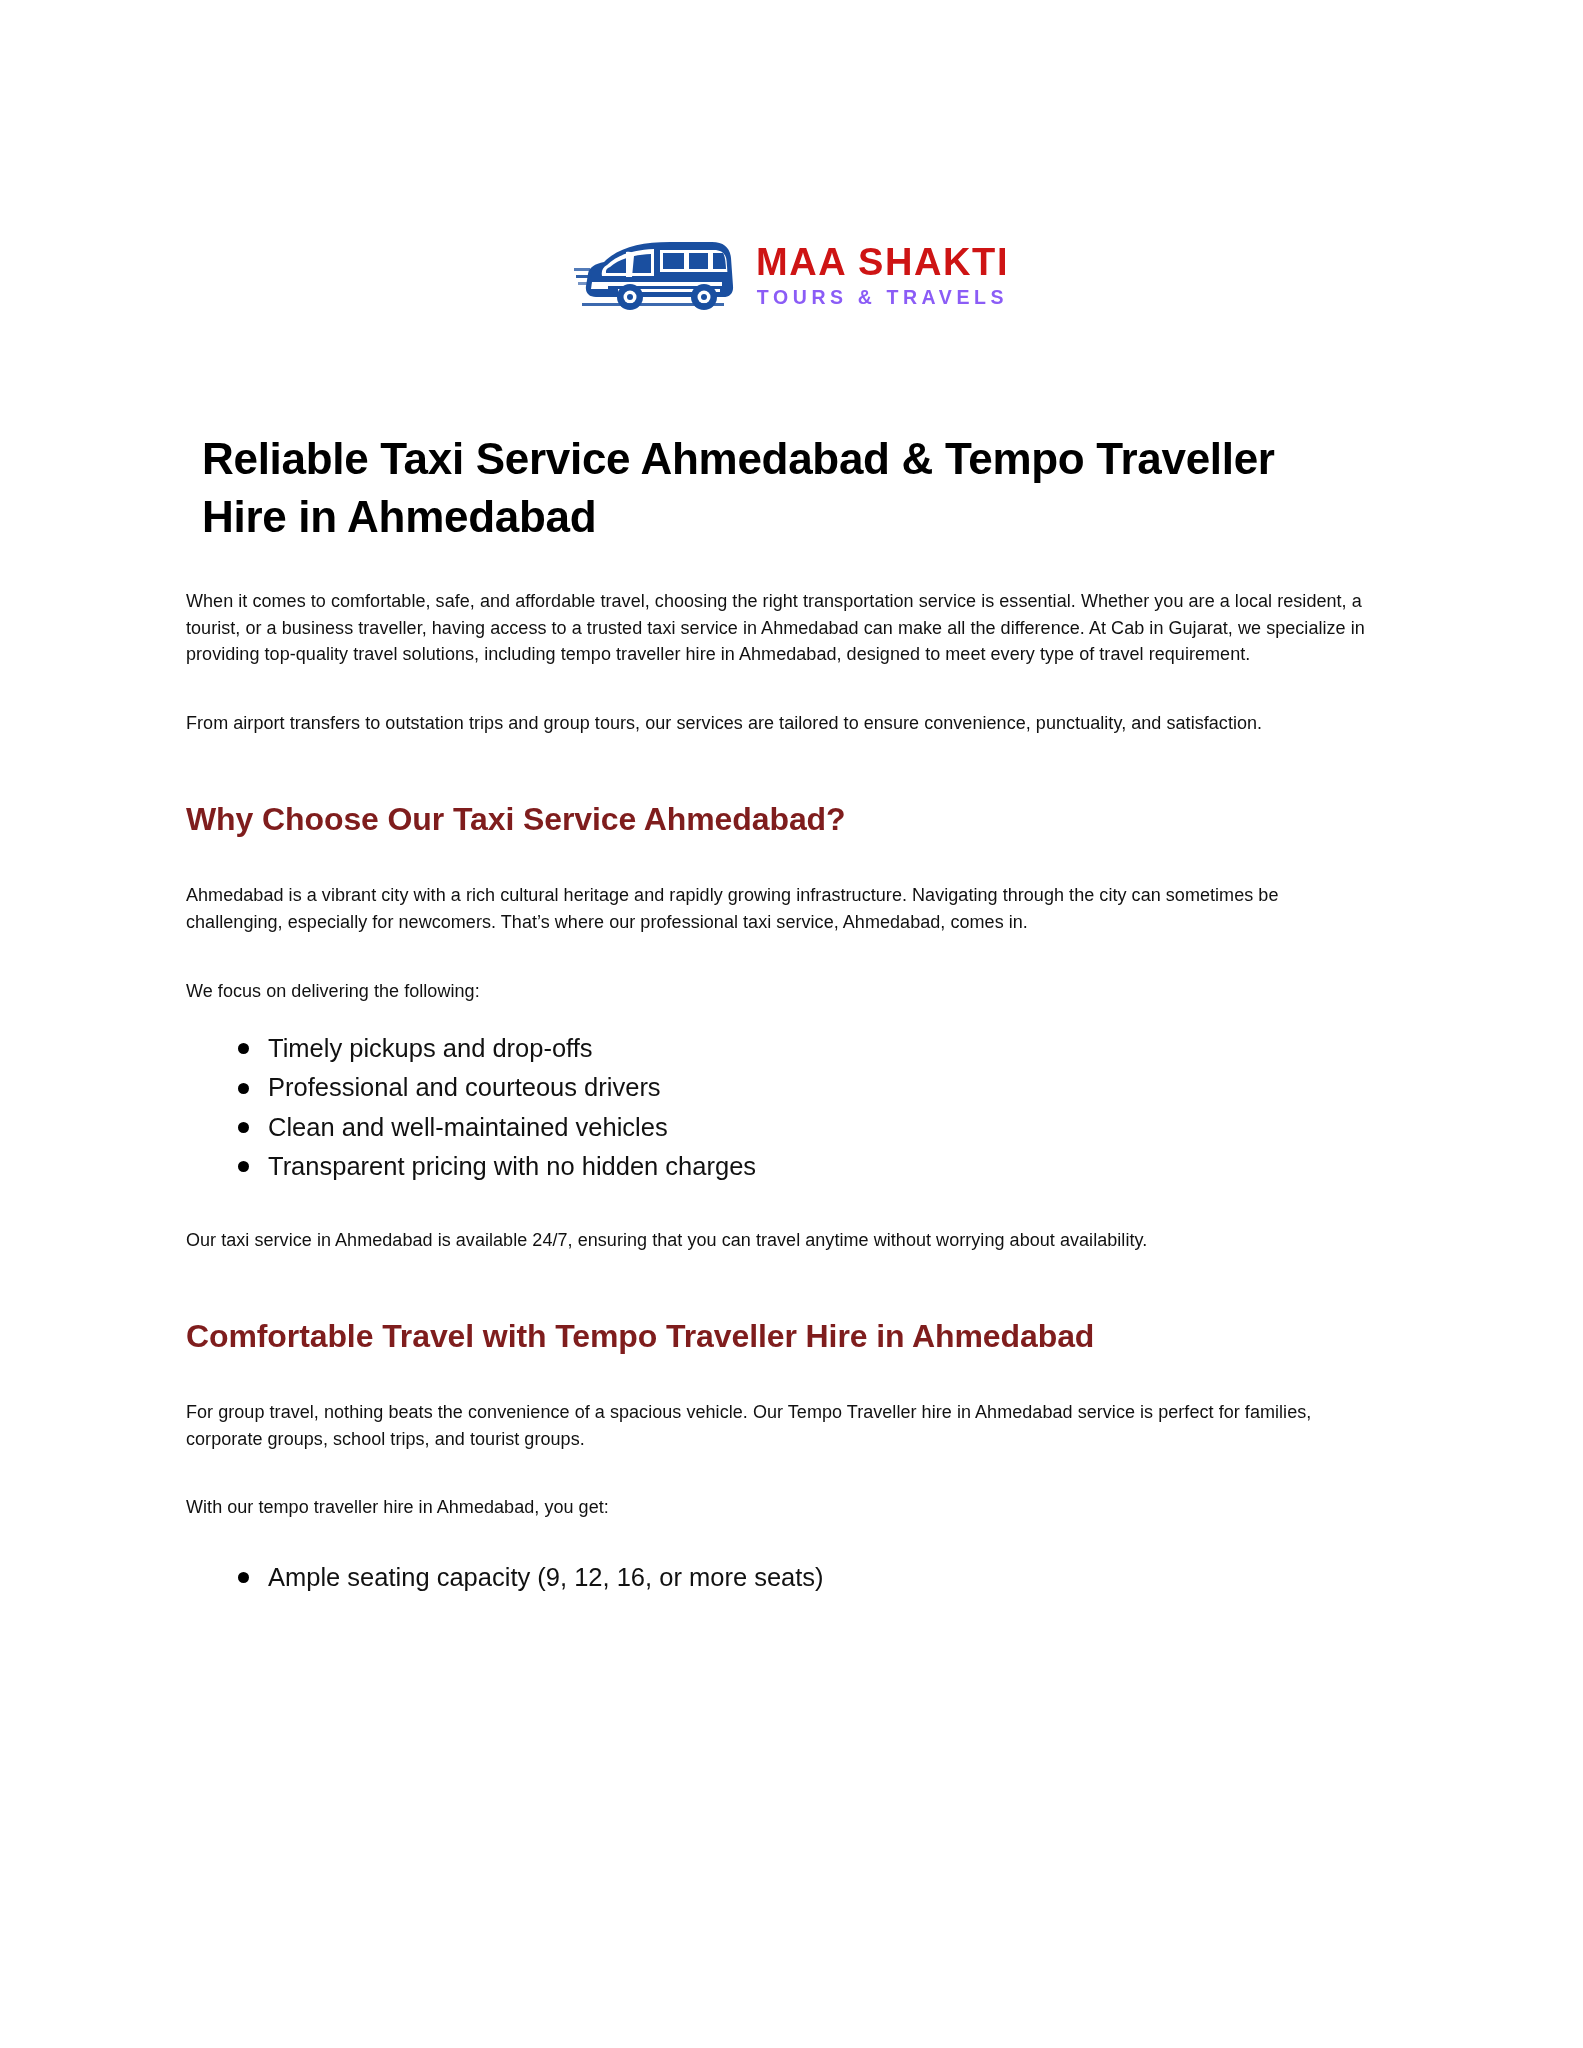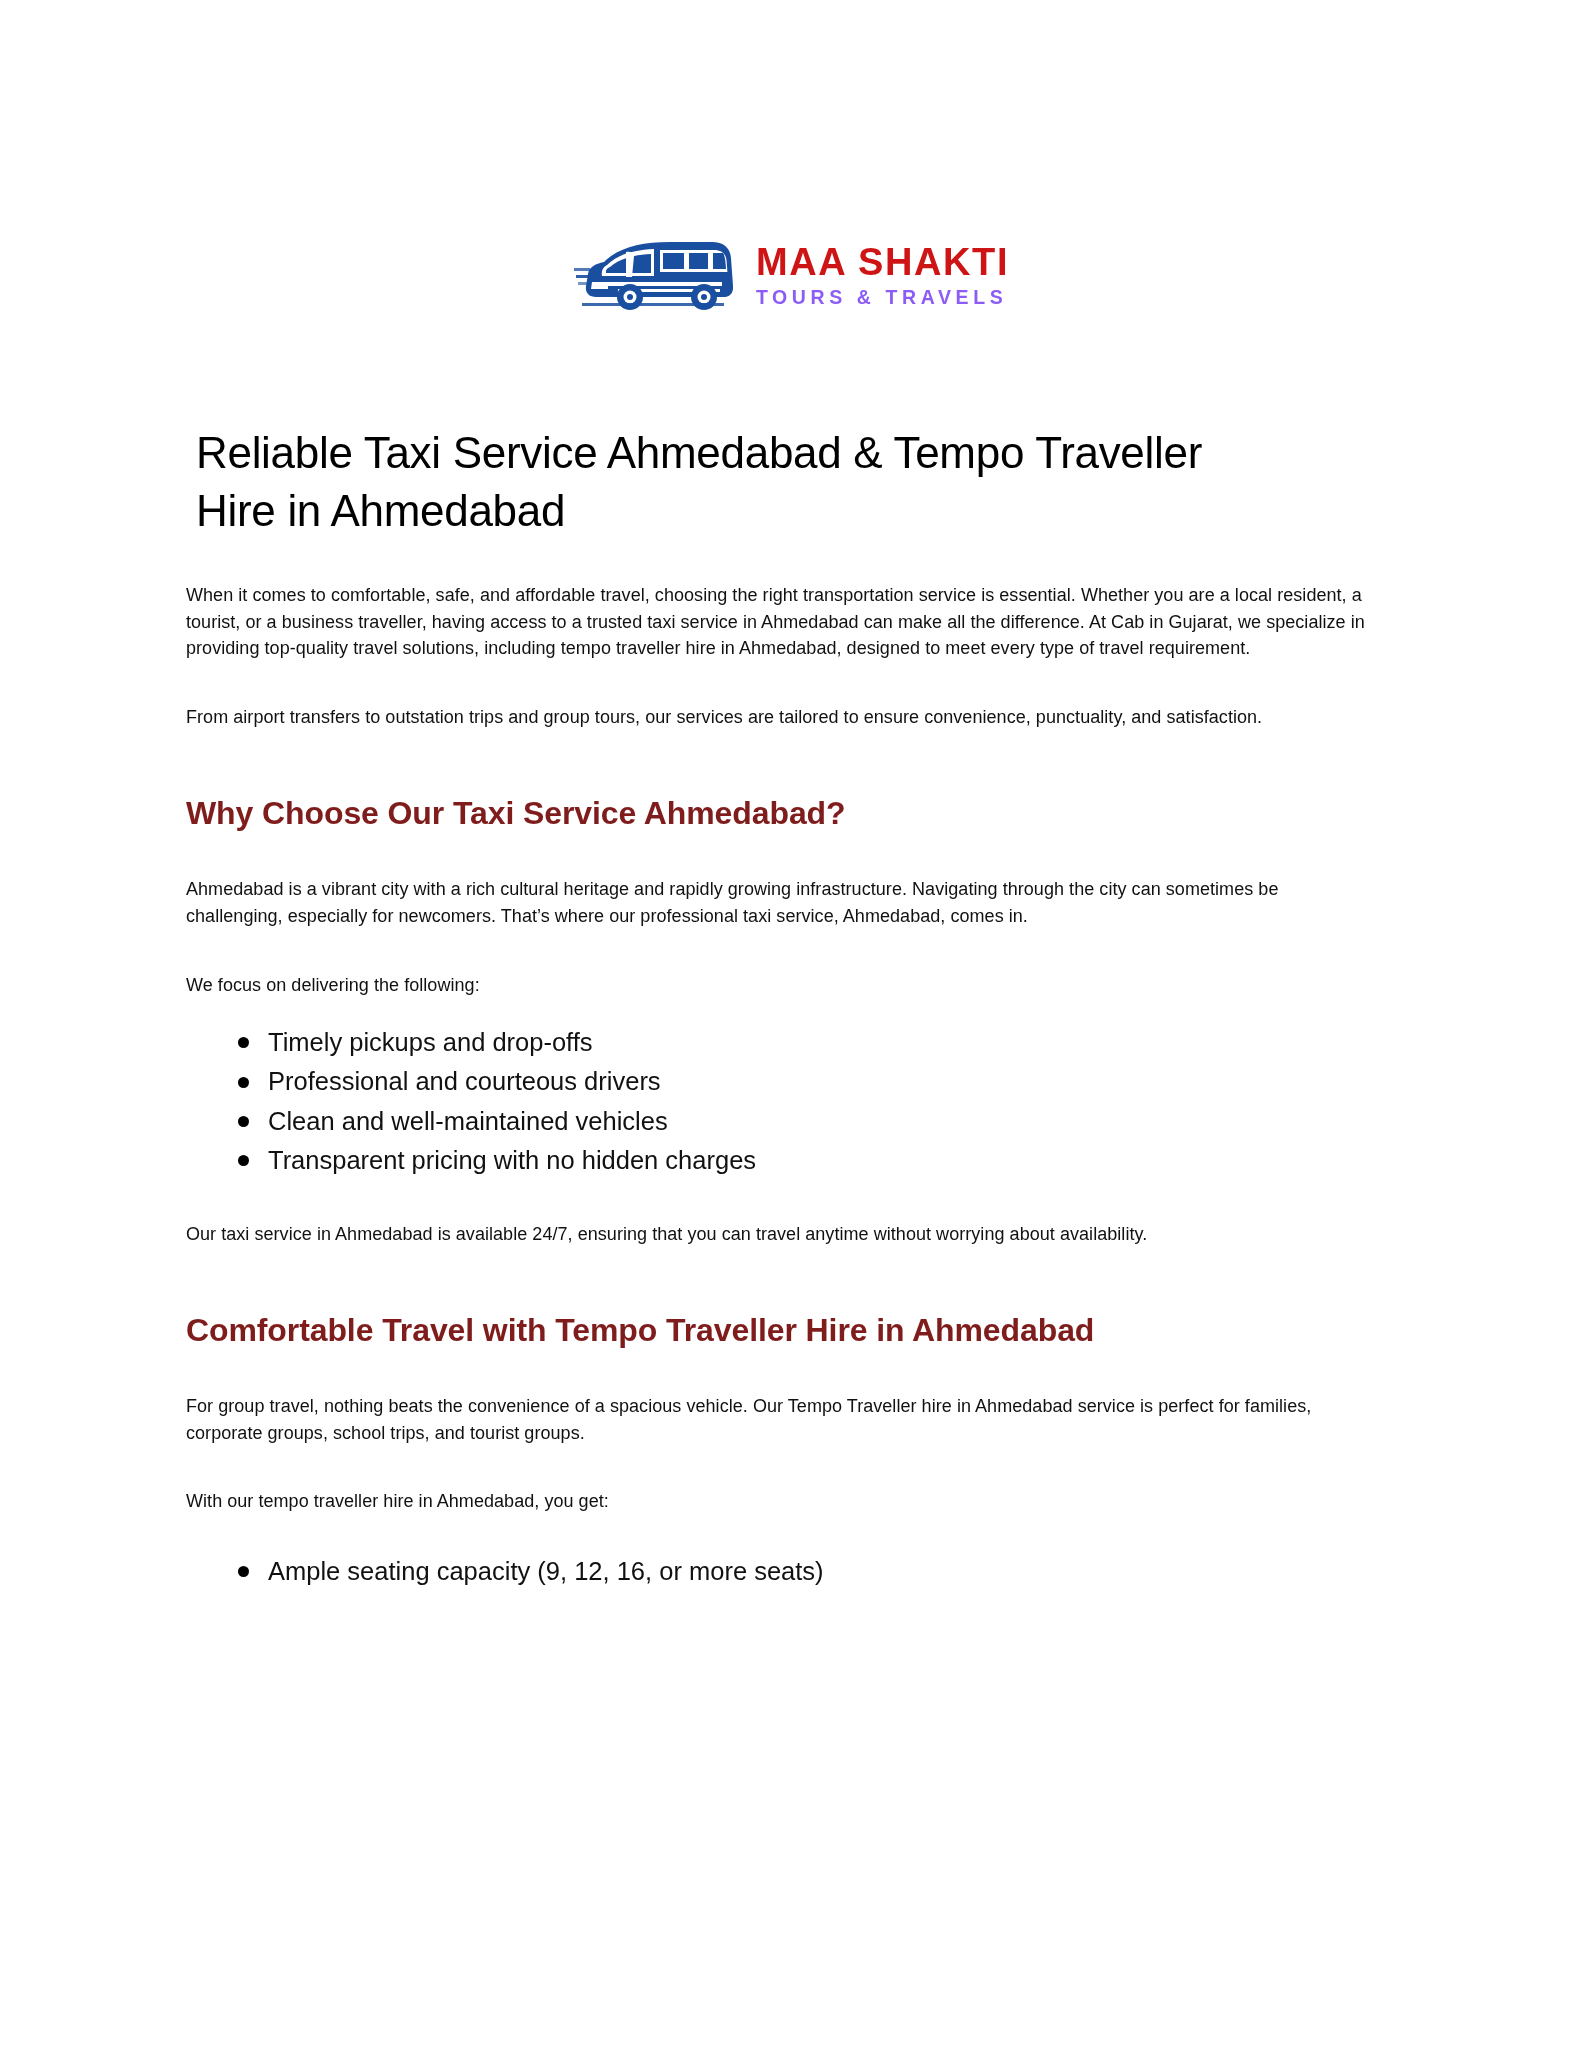--- a/index.html
+++ b/index.html
@@ -28,20 +28,21 @@
   .logo-block {
     padding-top: 232px;
     display: flex;
     justify-content: center;
     align-items: center;
   }
   .logo {
     display: flex;
     align-items: center;
     gap: 20px;
+    text-align: center;
   }
   .logo-mark {
     width: 162px;
     height: 86px;
     flex: 0 0 auto;
     display: block;
   }
   .logo-words {
     display: flex;
     flex-direction: column;
@@ -70,24 +71,24 @@
   .content {
     margin: 0 auto;
     padding-left: 186px;
     padding-right: 215px;
     box-sizing: border-box;
   }
 
   h1.doc-title {
     font-family: "Liberation Sans", sans-serif;
     font-size: 44px;
-    font-weight: normal;
+    font-weight: bold;
     line-height: 1.32;
     letter-spacing: -0.3px;
-    margin: 10px;
+    margin: 16px;
     padding-top: 96px;
     color: #000000;
     max-width: 1080px;
   }
 
   h2.section-title {
     font-family: "Liberation Sans", sans-serif;
     font-size: 32px;
     font-weight: bold;
     line-height: 1.3;

